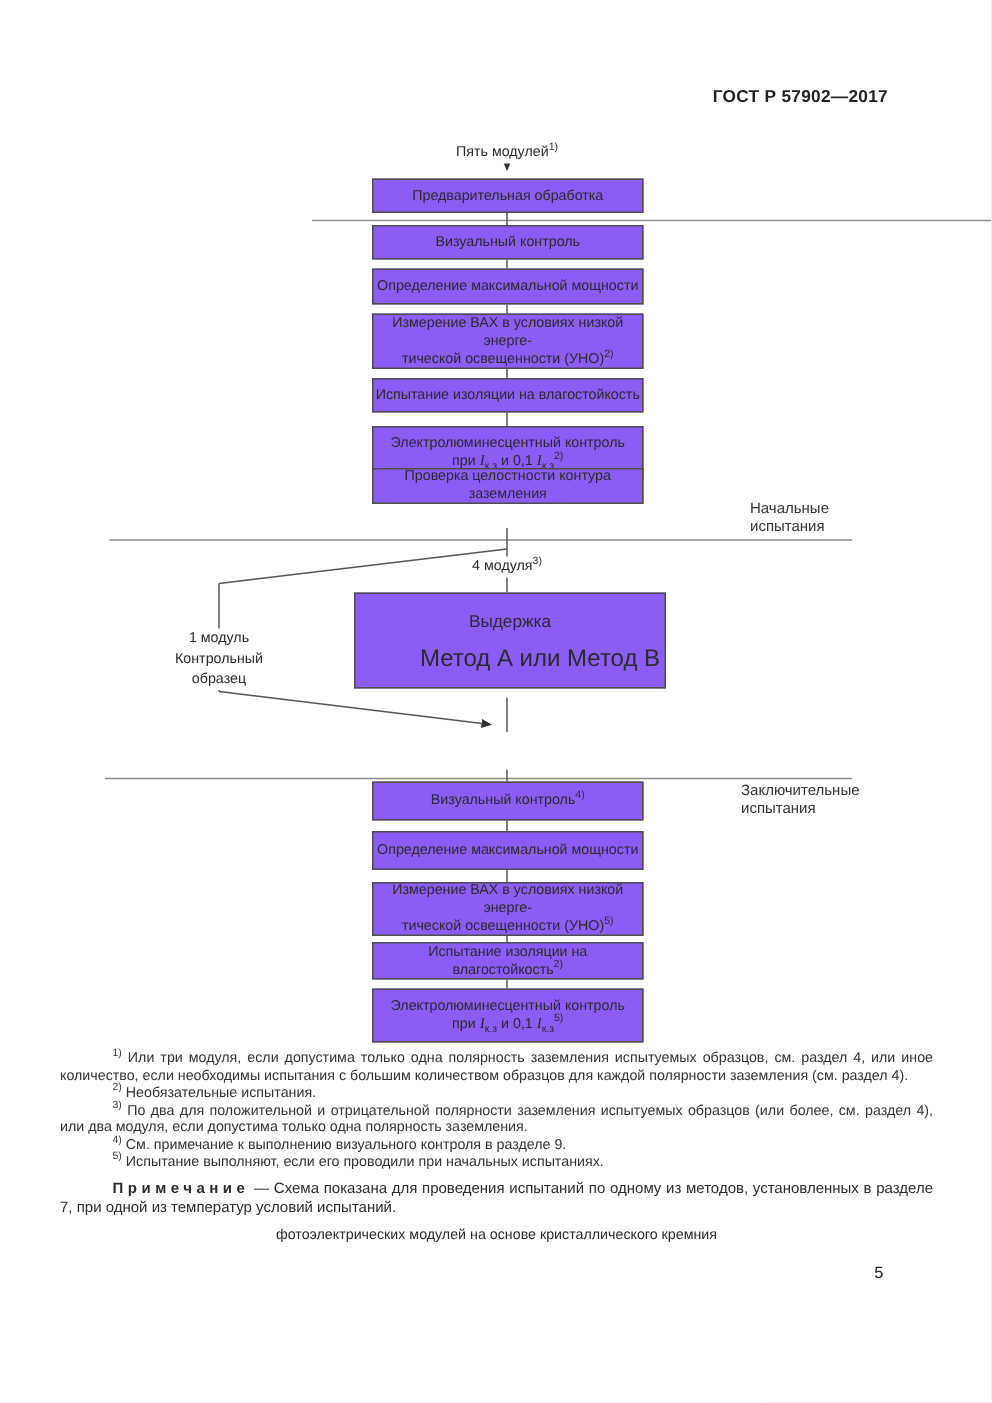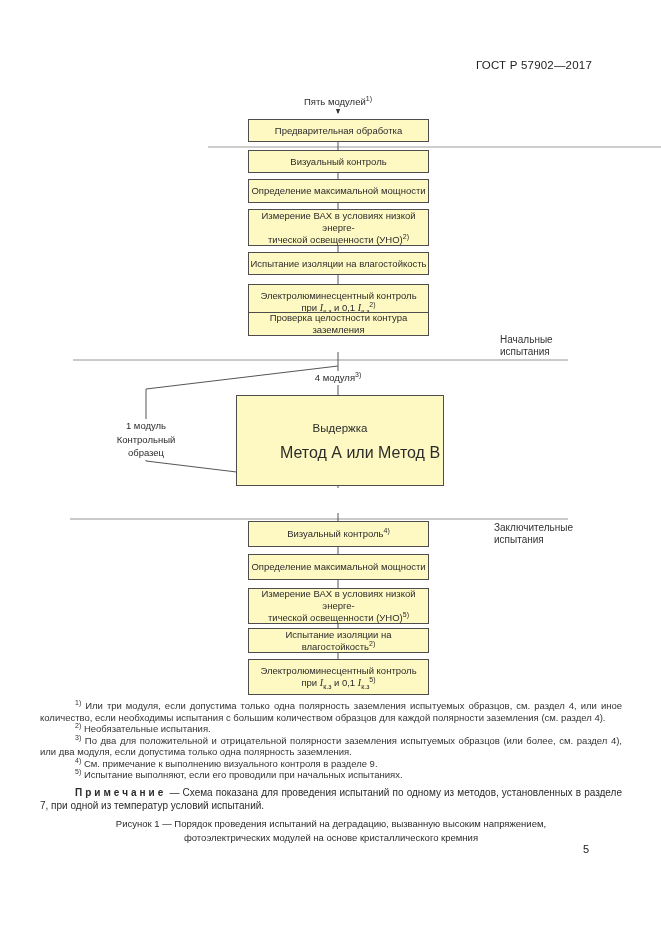--- a/index.html
+++ b/index.html
@@ -3,26 +3,26 @@
 <meta charset="utf-8">
 <style>
   html,body { margin:0; padding:0; background:#e8e8e8; }
   .page {
     position:relative; width:661px; height:935px; background:#ffffff;
     font-family:"Liberation Sans", sans-serif; color:#2b2b2b; overflow:hidden;
     margin:0 auto;
   }
   .lines { position:absolute; top:0; left:0; z-index:1; }
   .header {
-    position:absolute; top:59px; right:69px; font-size:11.5px; font-weight:normal;
+    position:absolute; top:59px; right:69px; font-size:11.5px; font-weight:bold;
     color:#222; z-index:2; letter-spacing:0.2px;padding-left:36px;
   }
   .box {
     position:absolute; left:248px; width:181px; box-sizing:border-box;
-    border:1px solid #4d4d4d; background:#fef9c3; z-index:2;
+    border:1px solid #4d4d4d; background:#8b5cf6; z-index:2;
     display:flex; flex-direction:column; align-items:center; justify-content:center;
     text-align:center; font-size:9.5px; line-height:12px; color:#2b2b2b;
   }
   .box.big { left:236px; width:208px; }
   .box.big .bigtitle { font-size:11.5px; margin-bottom:13px; }
   .box.big .bigsub { font-size:16px;margin-left:40px; }
   sup { font-size:7px; line-height:0; vertical-align:super; }
   sub { font-size:7px; line-height:0; vertical-align:sub; }
   .sym { font-style:italic; font-family:"Liberation Serif", serif; font-size:10px; }
   .floatlabel {
@@ -122,21 +122,21 @@
 
   <div class="floatlabel" style="top:371px; left:338px; transform:translateX(-50%); white-space:nowrap;">
     <span>4  модуля</span><sup>3)</sup>
   </div>
   <div class="floatlabel" style="top:419px; left:146px; transform:translateX(-50%); white-space:nowrap;">
     <div>1 модуль</div>
     <div>Контрольный</div>
     <div>образец</div>
   </div>
 
-  <div class="box big" style="top:395px; height:91px;">
+  <div class="box big" style="top:395px; height:64px;">
     <div class="bigtitle">Выдержка</div>
     <div class="bigsub">Метод А или Метод В</div>
   </div>
 
   <div class="box" style="top:521px; height:26px;">
     <div><span>Визуальный контроль</span><sup>4)</sup></div>
   </div>
   <div class="box" style="top:554px; height:26px;">
     <div>Определение максимальной мощности</div>
   </div>
@@ -161,19 +161,18 @@
     <p class="fn"><sup>1)</sup> <span>Или три модуля, если допустима только одна полярность заземления испытуемых образцов, см. раздел 4, или иное количество, если необходимы испытания с большим количеством образцов для каждой полярности заземления (см. раздел 4).</span></p>
     <p class="fn"><sup>2)</sup> <span>Необязательные испытания.</span></p>
     <p class="fn"><sup>3)</sup> <span>По два для положительной и отрицательной полярности заземления испытуемых образцов (или более, см. раздел 4), или два модуля, если допустима только одна полярность заземления.</span></p>
     <p class="fn"><sup>4)</sup> <span>См. примечание к выполнению визуального контроля в разделе 9.</span></p>
     <p class="fn"><sup>5)</sup> <span>Испытание выполняют, если его проводили при начальных испытаниях.</span></p>
   </div>
 
   <p class="note"><span class="notelabel">Примечание</span><span> — Схема показана для проведения испытаний по одному из методов, установленных в разделе 7, при одной из температур условий испытаний.</span></p>
 
   <div class="caption">
-    <div>Рисунок 1 — Порядок проведения испытаний на деградацию, вызванную высоким напряжением,</div>
     <div>фотоэлектрических модулей на основе кристаллического кремния</div>
   </div>
 
   <div class="pagenum">5</div>
 
 </div>
 
 </body></html>

